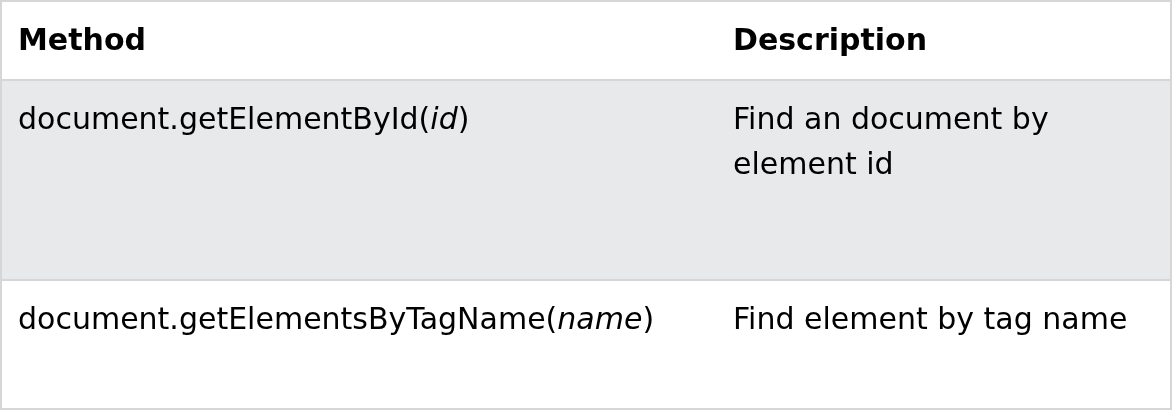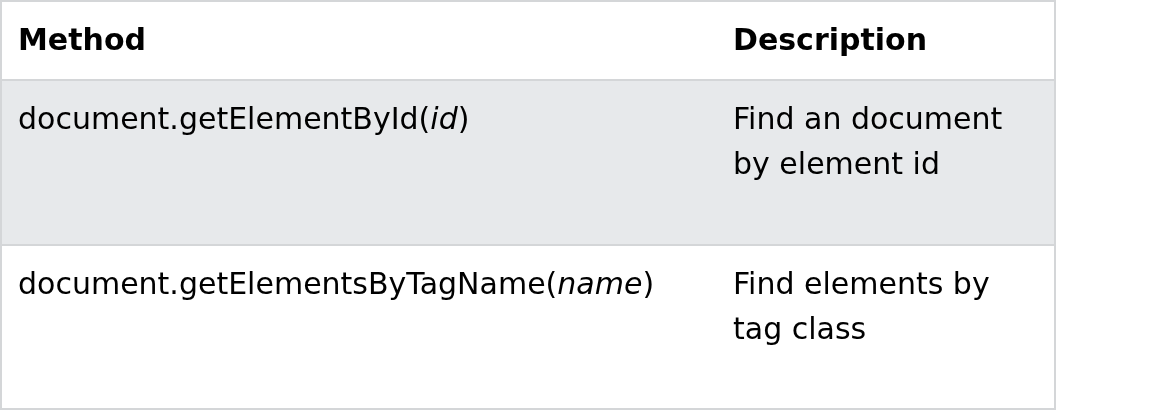--- a/index.html
+++ b/index.html
@@ -3,21 +3,21 @@
 <meta charset="utf-8">
 <style>
   * { box-sizing: border-box; }
   html, body { margin: 0; padding: 0; background: #ffffff; }
   body {
     width: 1172px; height: 410px;
     font-family: "DejaVu Sans", "Liberation Sans", sans-serif;
     color: #000000;
   }
   table.methods {
-    width: 1056px; height: 410px;
+    width: 1172px; height: 410px;
     border-collapse: collapse;
     table-layout: fixed;
     border: 2px solid #d4d6d8;
     font-size: 30px;
     line-height: 45px;
     background: #ffffff;
   }
   .methods th, .methods td {
     border-top: 2px solid #d4d6d8;
     padding: 15px 16px;
@@ -49,16 +49,16 @@
       <th>Description</th>
     </tr>
   </thead>
   <tbody>
     <tr>
       <td><span class="method-text"><span>document.getElementById(</span><span class="param">id</span><span>)</span></span></td>
       <td>Find an document by element id</td>
     </tr>
     <tr>
       <td><span class="method-text"><span>document.getElementsByTagName(</span><span class="param">name</span><span>)</span></span></td>
-      <td>Find elements by tag class</td>
+      <td>Find element by tag name</td>
     </tr>
   </tbody>
 </table>
 
 </body></html>

